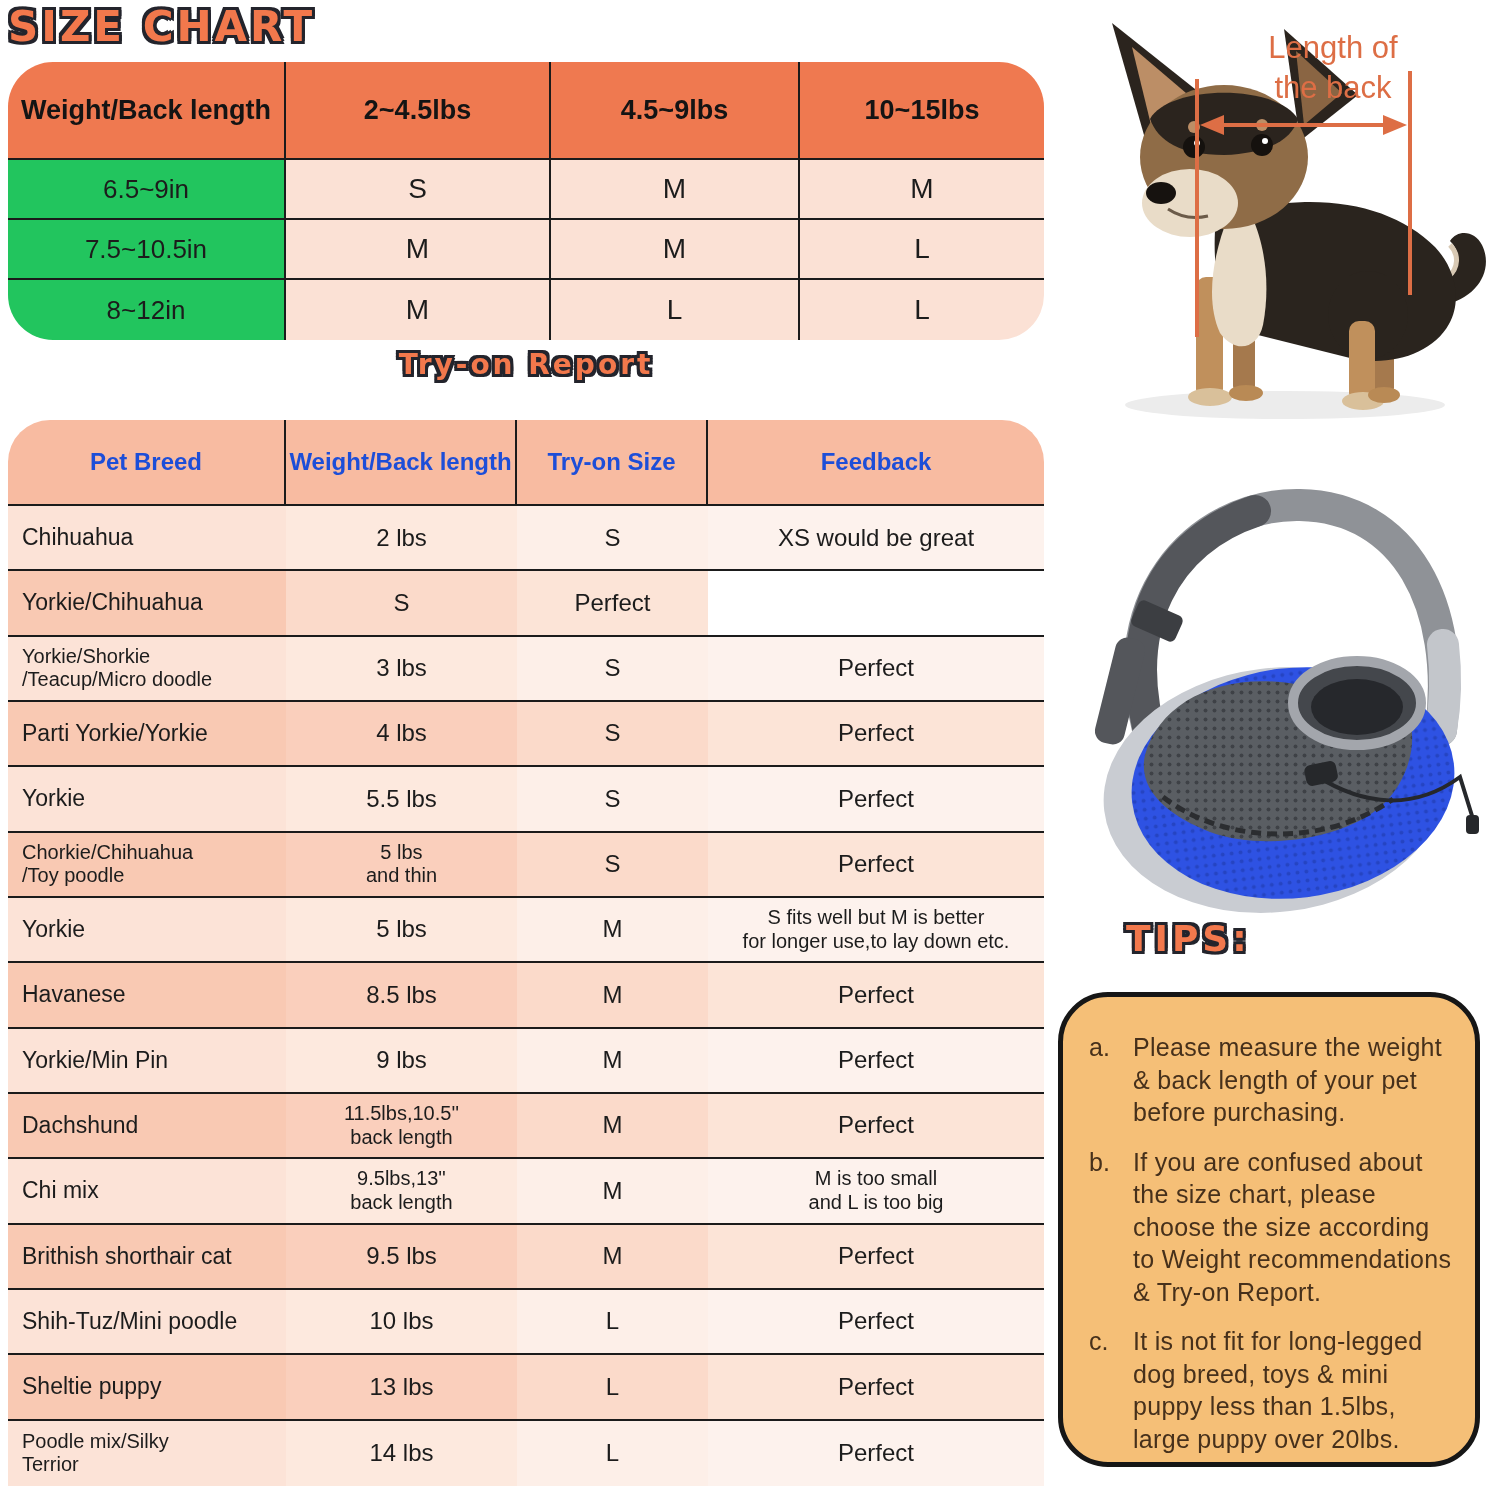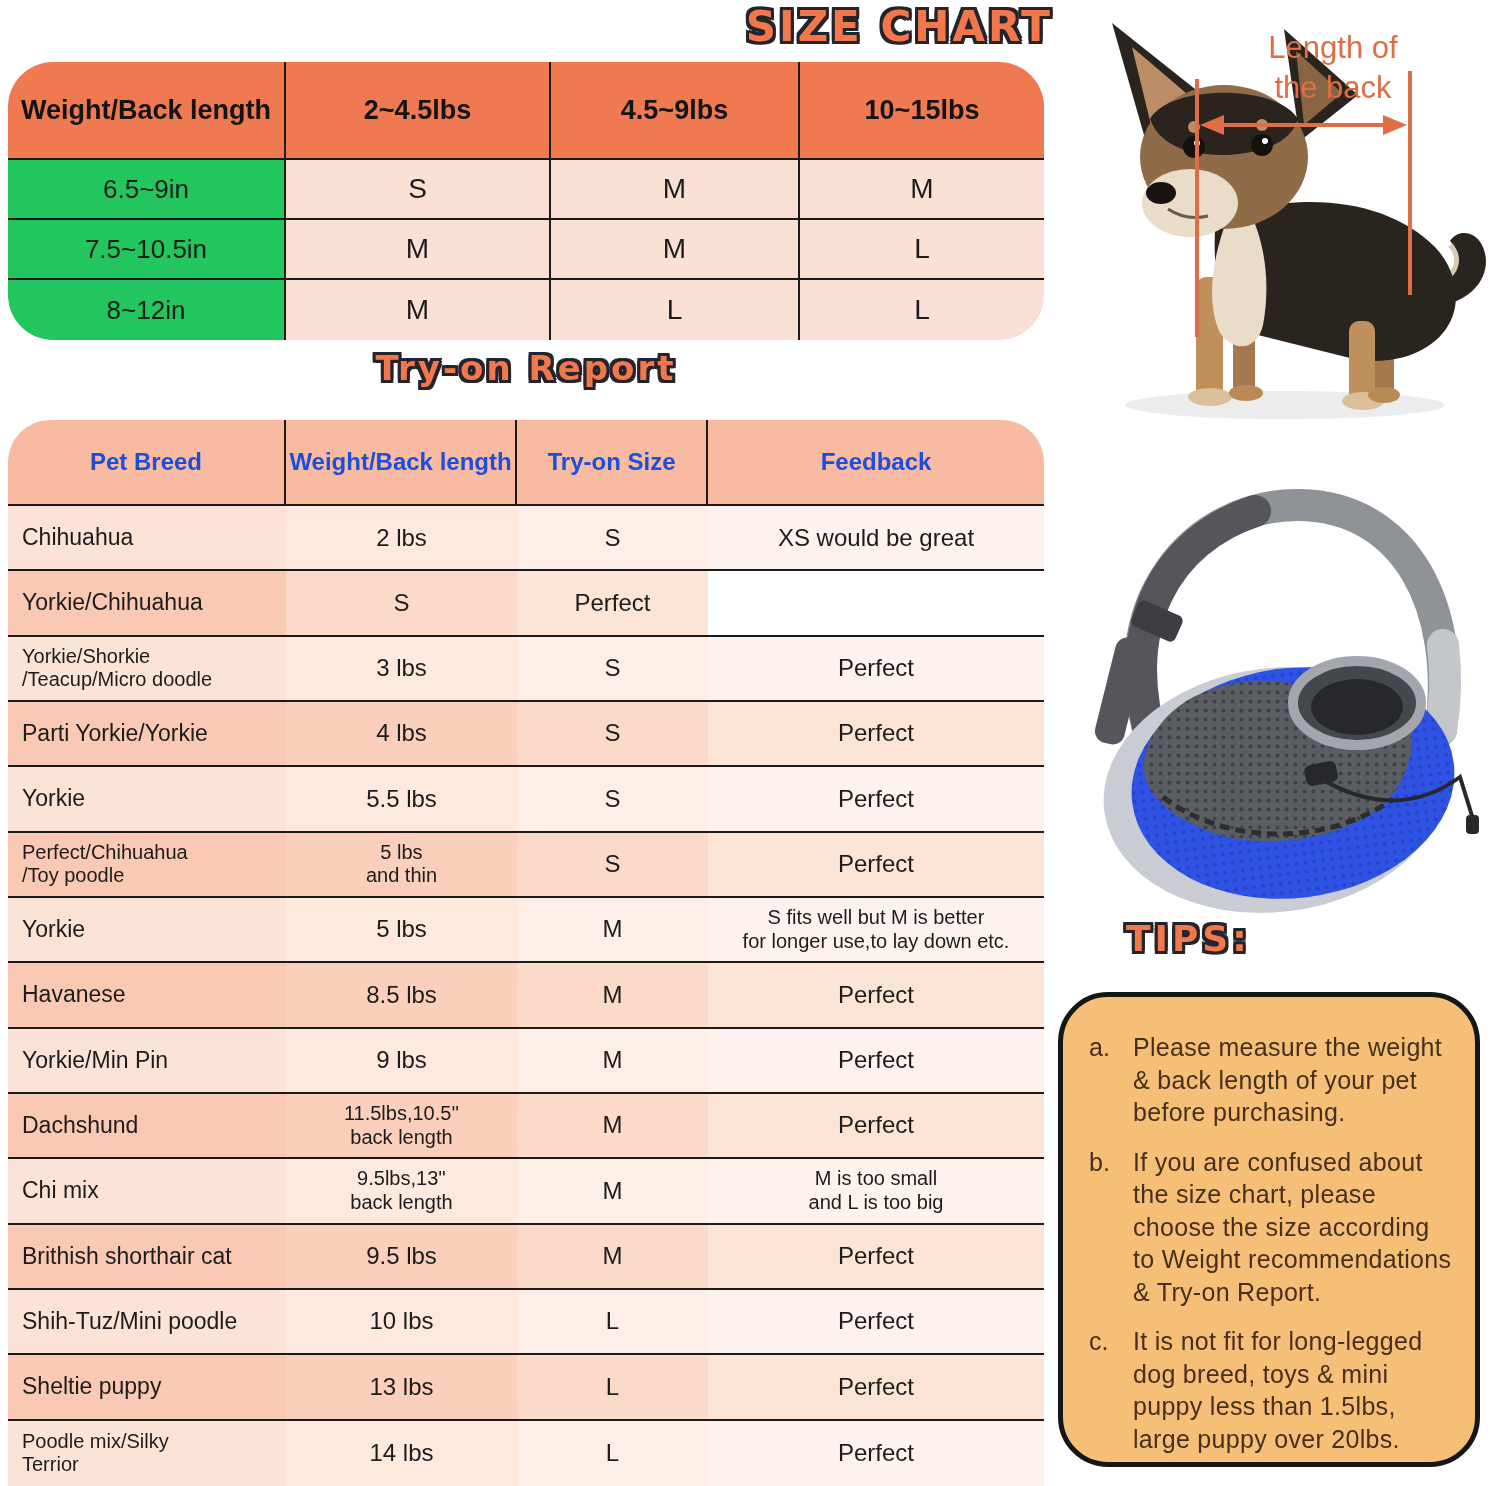--- a/index.html
+++ b/index.html
@@ -10,22 +10,22 @@
   .bubble-title{
     position:absolute;
     font-family:"DejaVu Sans", sans-serif;
     font-weight:bold;
     color:#f2784c;
     letter-spacing:3px;
     text-shadow:-3px -3px 0 #23242c,3px -3px 0 #23242c,-3px 3px 0 #23242c,3px 3px 0 #23242c,
                 -3px 0 0 #23242c,3px 0 0 #23242c,0 -3px 0 #23242c,0 3px 0 #23242c;
     white-space:nowrap;
   }
-  .title-size{left:17px;top:2px;width:1036px;text-align:right;font-size:42px;}
-  .title-tryon{left:8px;top:348px;width:1036px;text-align:center;font-size:34px;}
+  .title-size{left:8px;top:2px;width:1036px;text-align:left;font-size:42px;}
+  .title-tryon{left:8px;top:348px;width:1036px;text-align:center;font-size:28px;}
   .title-tips{left:1126px;top:918px;font-size:36px;letter-spacing:4px;}
 
   
   .size-table{position:absolute;left:8px;top:62px;width:1036px;height:278px;
     display:grid;grid-template-columns:278px 265px 249px 244px;grid-template-rows:98px 60px 60px 60px;
     border-radius:45px;overflow:hidden;}
   .size-table .cell{box-sizing:border-box;display:flex;align-items:center;justify-content:center;
     border-right:2px solid #1b1b1b;border-bottom:2px solid #1b1b1b;font-size:26px;background:#fbe1d5;}
   .size-table .cell:nth-child(4n){border-right:none;}
   .size-table .cell:nth-child(n+13){border-bottom:none;}
@@ -135,21 +135,21 @@
       <div class="t-cell c3">S</div>
       <div class="t-cell c4">Perfect</div>
     </div>
         <div class="t-row">
       <div class="t-cell c1">Yorkie</div>
       <div class="t-cell c2">5.5 lbs</div>
       <div class="t-cell c3">S</div>
       <div class="t-cell c4">Perfect</div>
     </div>
         <div class="t-row">
-      <div class="t-cell c1 small">Perfect/Chihuahua
+      <div class="t-cell c1 small">Chorkie/Chihuahua
 /Toy poodle</div>
       <div class="t-cell c2 small">5 lbs
 and thin</div>
       <div class="t-cell c3">S</div>
       <div class="t-cell c4">Perfect</div>
     </div>
         <div class="t-row">
       <div class="t-cell c1">Yorkie</div>
       <div class="t-cell c2">5 lbs</div>
       <div class="t-cell c3">M</div>

